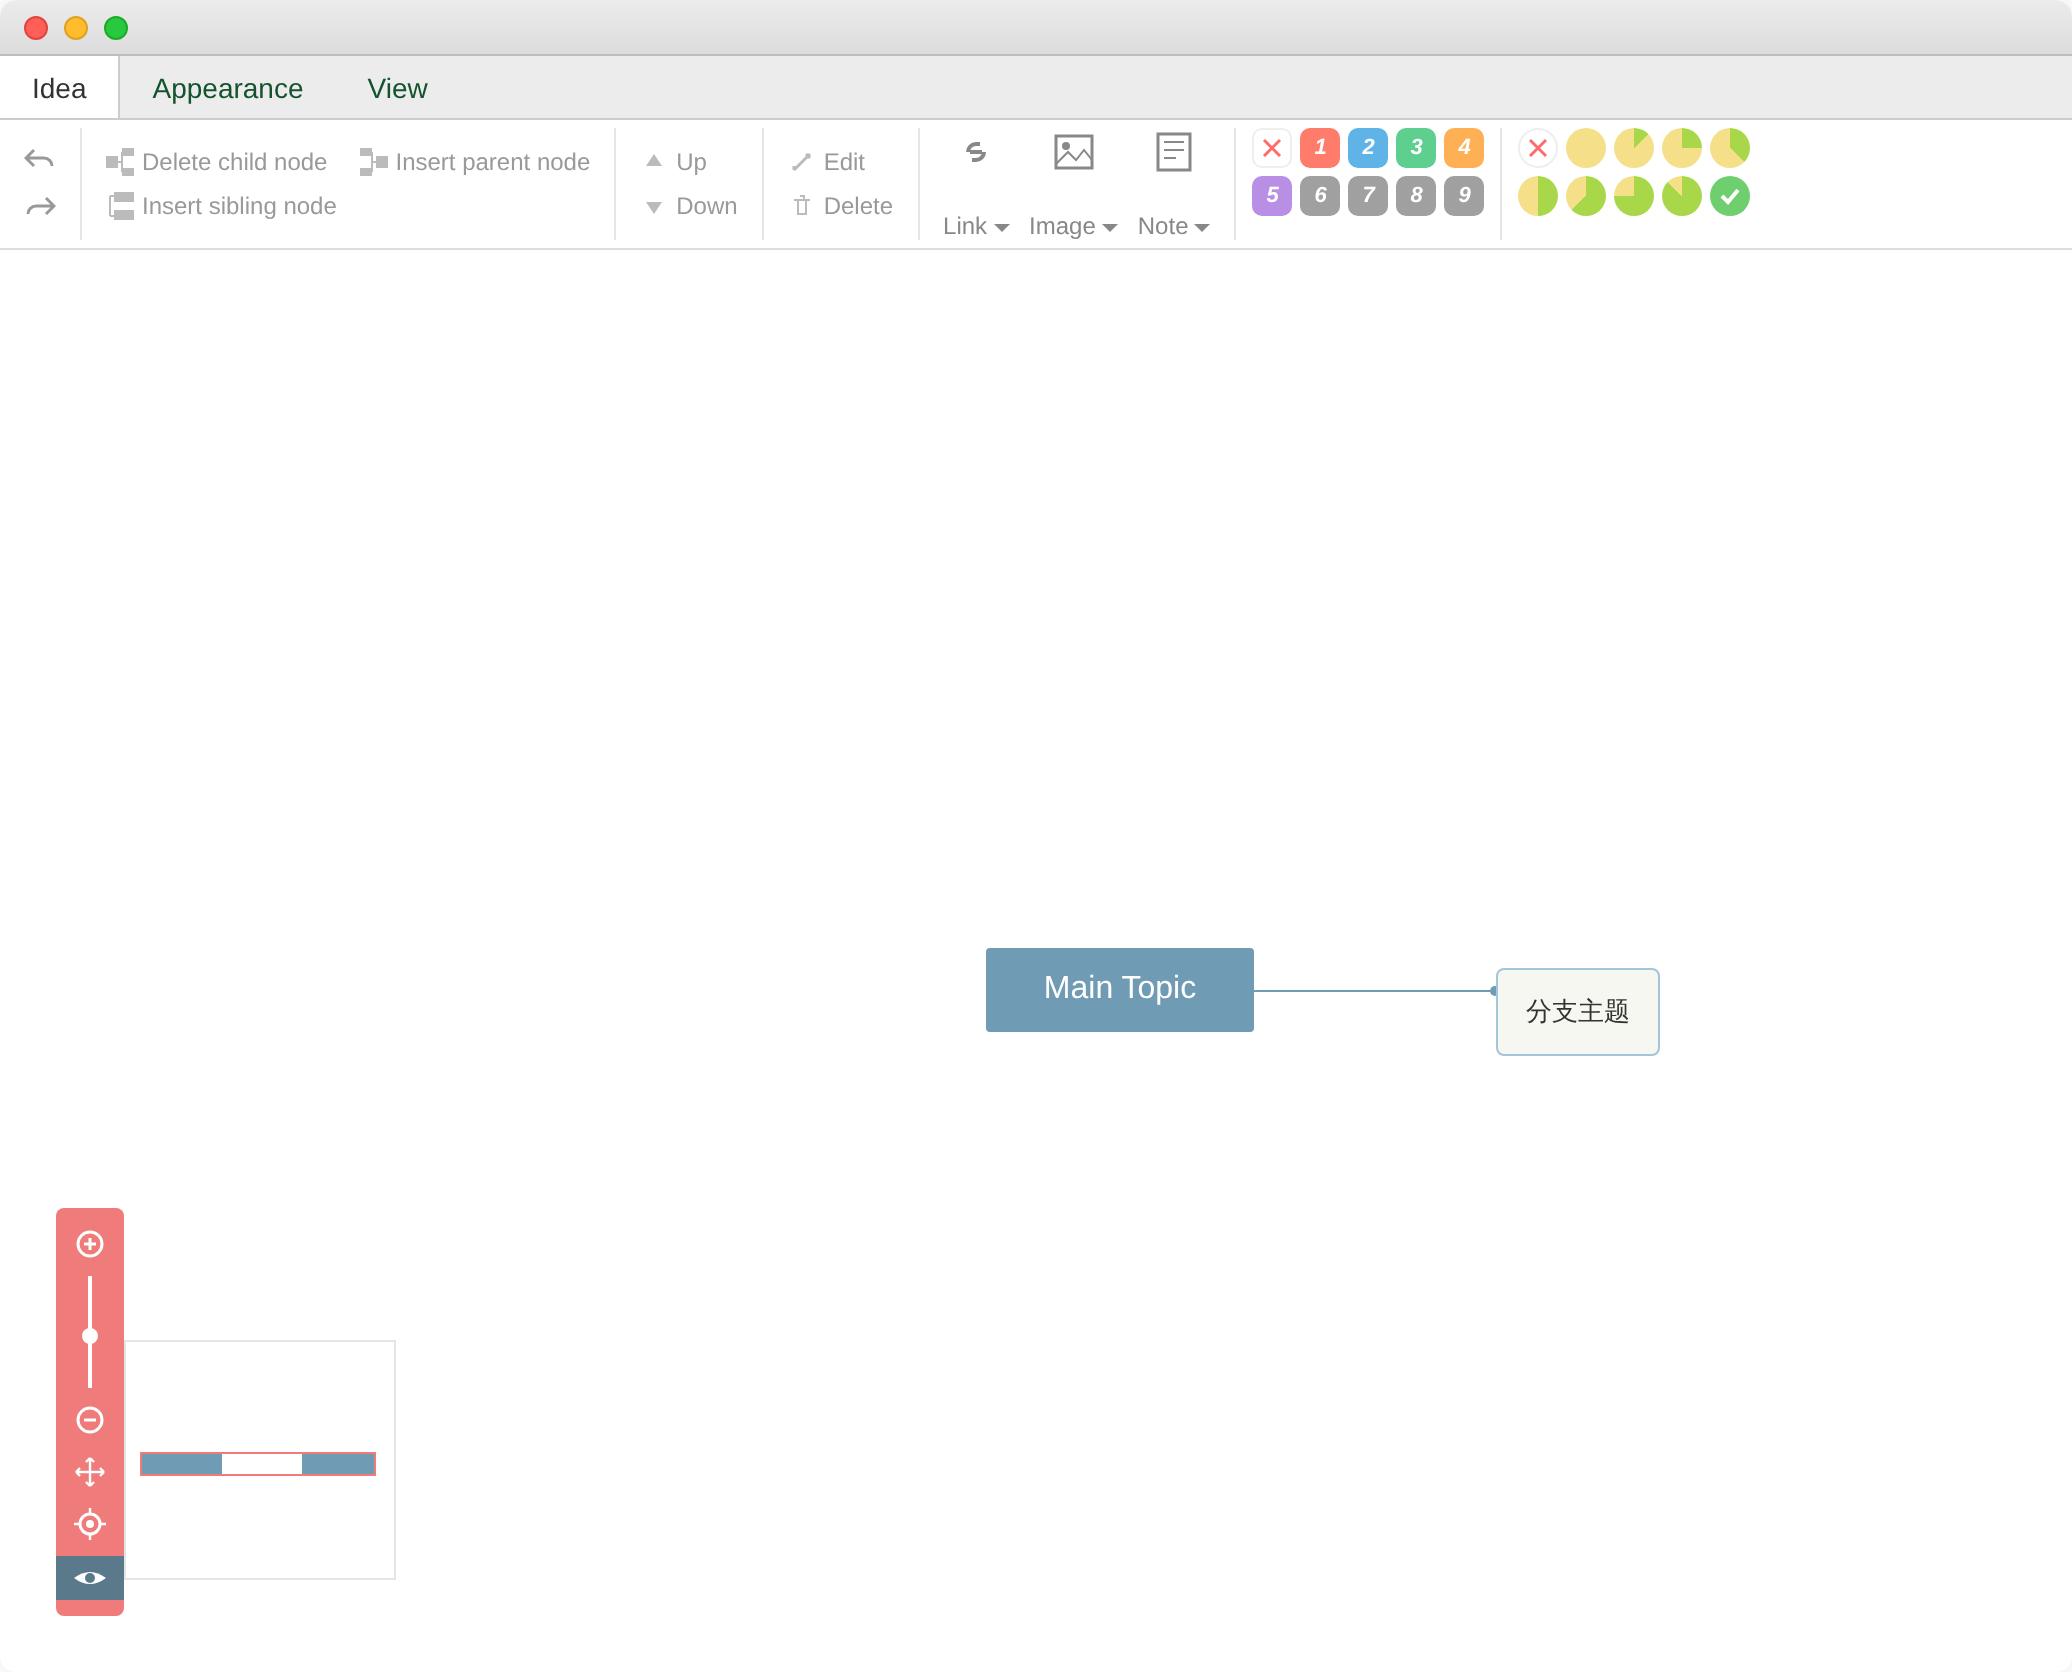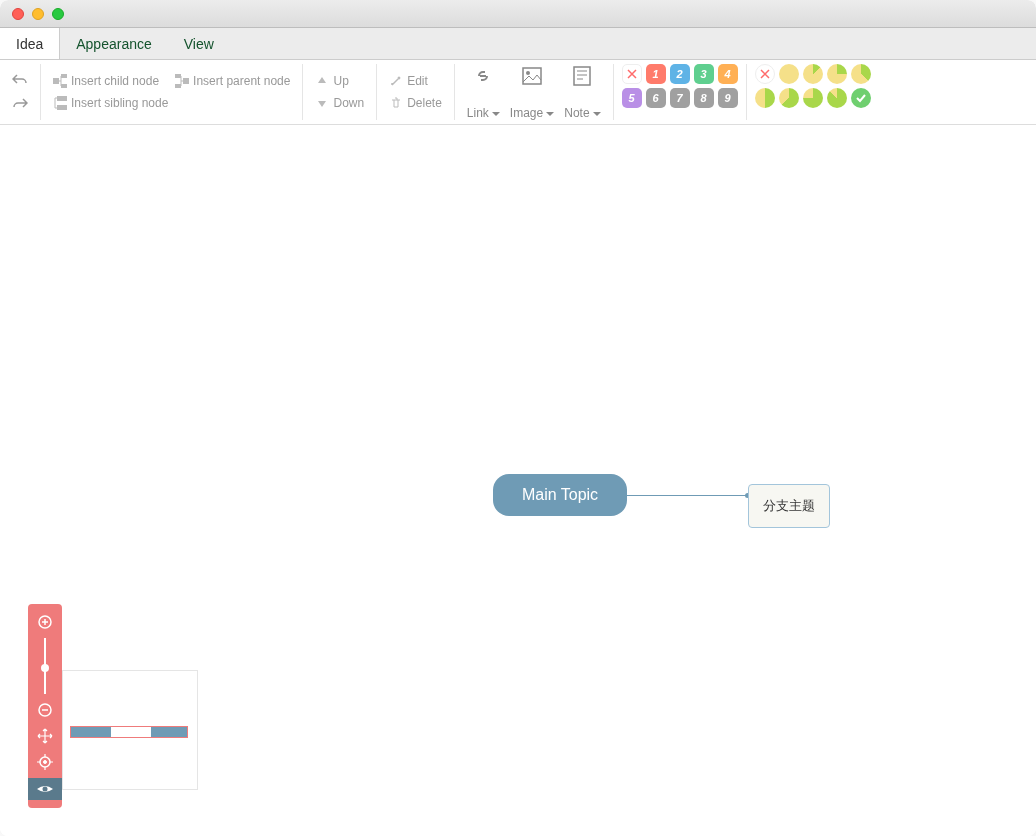--- a/index.html
+++ b/index.html
@@ -22,21 +22,21 @@
 .caret { display:inline-block; width:0; height:0; border-left:4px solid transparent; border-right:4px solid transparent; border-top:4px solid #888; margin-left:3px; vertical-align:middle;}
 .bigicon { width:24px; height:24px; display:flex; align-items:center; justify-content:center; }
 .vstack { display:flex; flex-direction:column; align-items:center; gap:18px; }
 .badges { display:flex; flex-direction:column; gap:4px; padding:0 8px; border-right:1px solid #e5e5e5; }
 .badgerow { display:flex; gap:4px; }
 .badge { width:20px; height:20px; border-radius:5px; display:flex; align-items:center; justify-content:center; color:#fff; font-size:11px; font-style:italic; font-weight:bold;}
 .progress { display:flex; flex-direction:column; gap:4px; padding:0 8px; }
 .prow { display:flex; gap:4px;}
 .pcir { width:20px; height:20px; border-radius:50%; position:relative; }
 .canvas { position:absolute; top:132px; left:0; right:0; bottom:0; background:#fff; }
-.mainnode { position:absolute; left:493px; top:342px; width:134px; height:42px; background:#6f9bb5; border-radius:16px; color:#fff; display:flex; align-items:center; justify-content:center; font-size:16px; }
+.mainnode { position:absolute; left:493px; top:342px; width:134px; height:42px; background:#6f9bb5; border-radius:2px; color:#fff; display:flex; align-items:center; justify-content:center; font-size:16px; }
 .childnode { position:absolute; left:748px; top:352px; padding:12px 14px; background:#f7f7f2; border:1px solid #a3c5db; border-radius:4px; color:#333; font-size:13px; }
 .connector { position:absolute; left:627px; top:363px; width:121px; height:2px; }
 .connector::before { content:''; position:absolute; left:0; top:0; width:100%; height:1px; background:#6f9bb5; }
 .connector::after { content:''; position:absolute; right:-2px; top:-2px; width:5px; height:5px; border-radius:50%; background:#6f9bb5;}
 .navpanel { position:absolute; left:28px; bottom:28px; }
 .navtools { width:34px; background:#ef7b7b; border-radius:4px; display:flex; flex-direction:column; align-items:center; padding:8px 0; gap:6px; }
 .navtool { width:20px; height:20px; display:flex; align-items:center; justify-content:center; cursor:pointer; }
 .navtool svg { stroke:#fff; fill:none; }
 .slider-track { width:2px; height:56px; background:#fff; position:relative; }
 .slider-thumb { width:8px; height:8px; background:#fff; border-radius:50%; position:absolute; left:-3px; top:26px; }
@@ -81,21 +81,21 @@
     <div style="display:flex; gap:8px;">
       <div class="tbtn">
           <span class="ic">
             <svg width="14" height="14">
               <rect x="0" y="4" width="6" height="6" fill="#bbb"></rect>
               <rect x="8" y="0" width="6" height="4" fill="#bbb"></rect>
               <rect x="8" y="10" width="6" height="4" fill="#bbb"></rect>
               <path d="M6 7 H8 M8 2 V12" stroke="#bbb"></path>
             </svg>
           </span>
-          <span>Insert child node</span>
+          <span>Delete child node</span>
         </div>
       <div class="tbtn">
           <span class="ic">
             <svg width="14" height="14">
               <rect x="8" y="4" width="6" height="6" fill="#bbb"></rect>
               <rect x="0" y="0" width="6" height="4" fill="#bbb"></rect>
               <rect x="0" y="10" width="6" height="4" fill="#bbb"></rect>
               <path d="M8 7 H6 M6 2 V12" stroke="#bbb"></path>
             </svg>
           </span>

